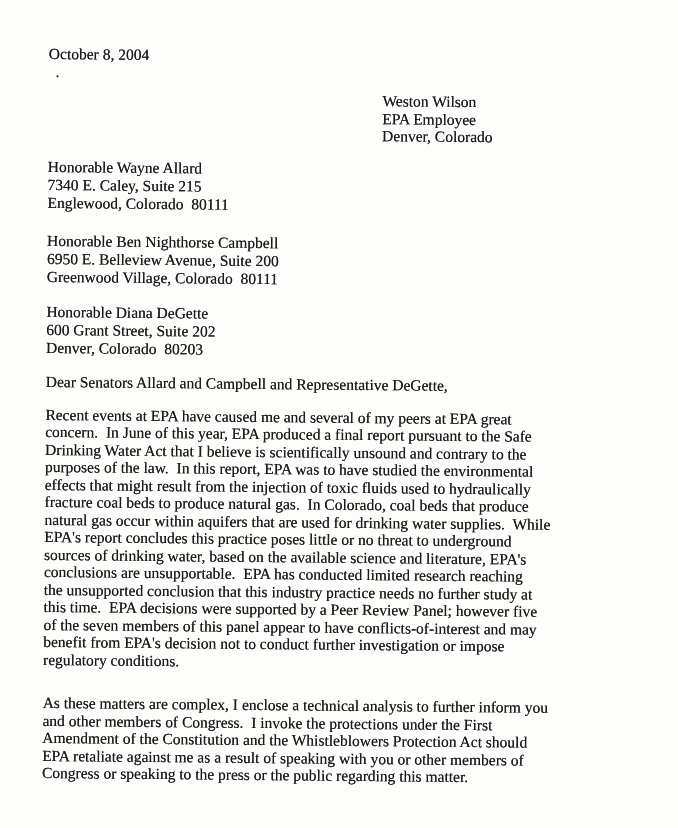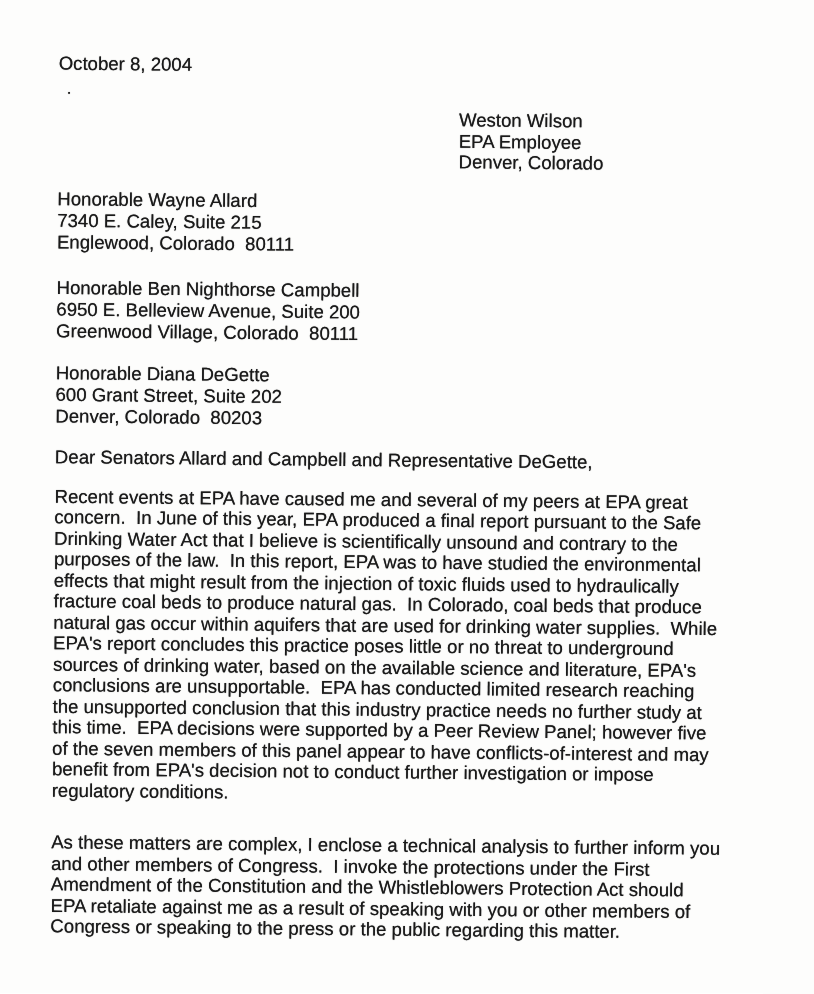--- a/index.html
+++ b/index.html
@@ -6,21 +6,21 @@
     margin: 0;
     padding: 0;
     background: #ffffff;
   }
   .page {
     position: relative;
     width: 678px;
     height: 828px;
     background: #fdfdfc;
     overflow: hidden;
-    font-family: Liberation Sans, sans-serif;
+    font-family: Liberation Serif, serif;
     color: #1a1a1a;
   }
   .content {
     position: relative;
     box-sizing: border-box;
     width: 678px;
     height: 828px;
     padding: 45px 0 0 49px;
     transform: rotate(0.55deg);
     transform-origin: 49px 45px;

